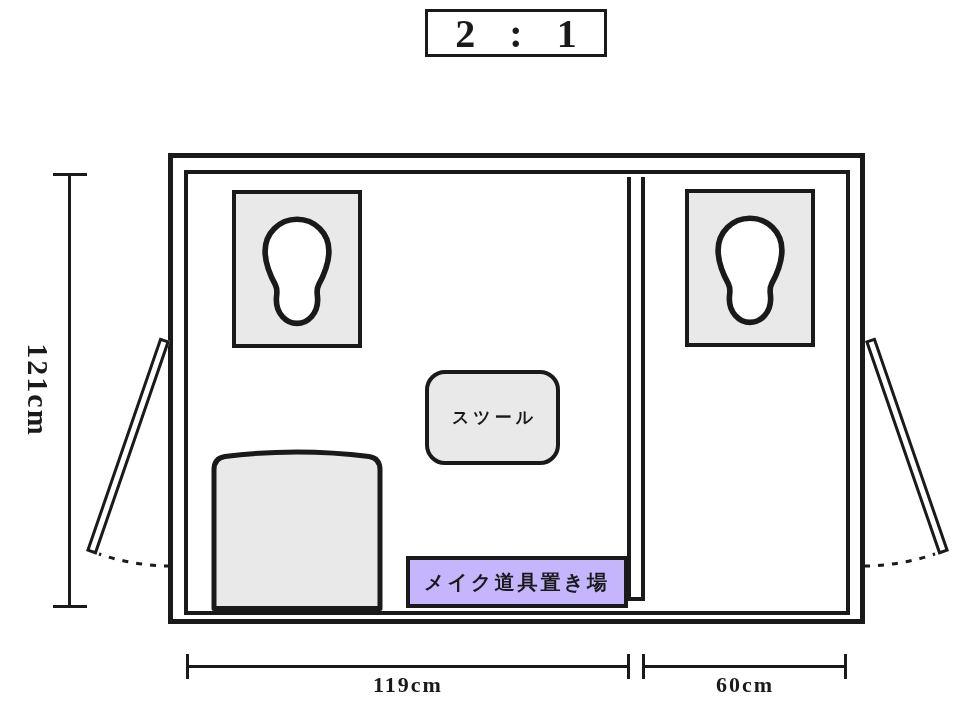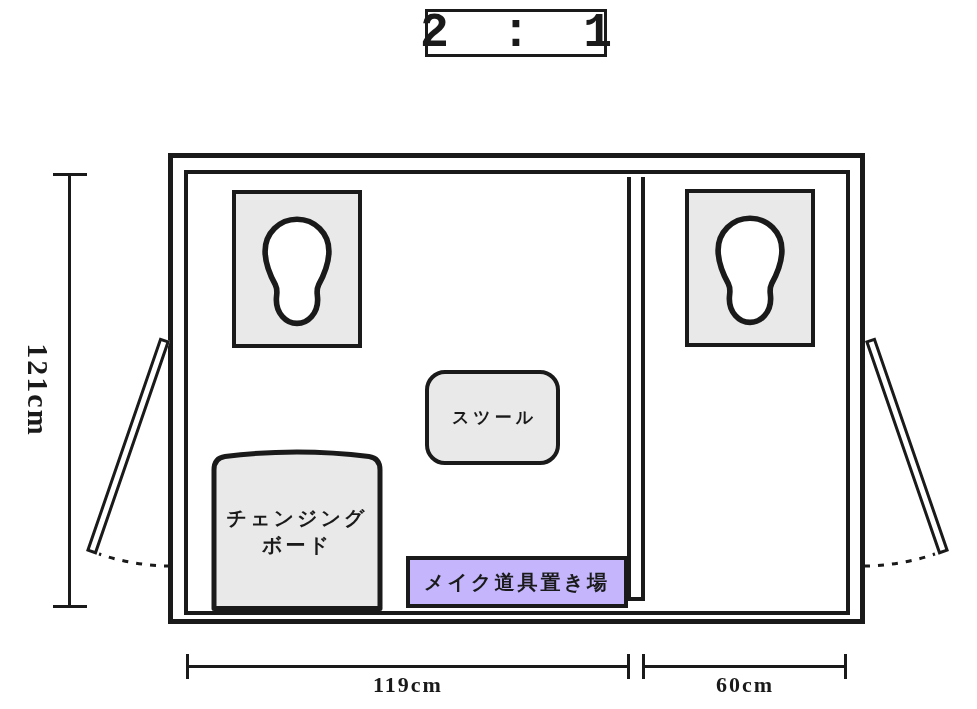--- a/index.html
+++ b/index.html
@@ -13,22 +13,22 @@
   }
   .abs{position:absolute;box-sizing:border-box;}
 
   
   .scale-box{
     left:425px;top:9px;width:182px;height:48px;
     border:3px solid #1a1a1a;
     display:flex;align-items:center;justify-content:center;
   }
   .scale-label{
-    font-family:Liberation Mono, monospace;
-    font-size:48px;font-weight:700;letter-spacing:12px;
+    font-family:Liberation Serif, serif;
+    font-size:40px;font-weight:700;letter-spacing:12px;
     padding-left:12px; 
     white-space:nowrap;
   }
 
   
   .outer-wall{left:168px;top:153px;width:697px;height:471px;border:5px solid #1a1a1a;}
   .inner-wall{left:184px;top:170px;width:666px;height:445px;border:4px solid #1a1a1a;}
   .divider-wall{
     left:627px;top:177px;width:18px;height:424px;
     background:#ffffff;
@@ -162,24 +162,20 @@
 
   <div class="abs changing-board">
     <svg viewBox="0 0 172 162">
       <path class="cb-shape" d="M 3 159.5
         L 3 21
         Q 3 9, 14 7.5
         Q 86 -1.5, 158 7.5
         Q 169 9, 169 21
         L 169 159.5 Z"></path>
     </svg>
-    <div class="cb-label">
-      <div>チェンジング</div>
-      <div>ボード</div>
-    </div>
   </div>
 
   <div class="abs makeup-box">
     <span class="makeup-label">メイク道具置き場</span>
   </div>
 
   <div class="abs dim vdim-line"></div>
   <div class="abs dim vdim-cap-top"></div>
   <div class="abs dim vdim-cap-bot"></div>
   <div class="abs vdim-label">121cm</div>

